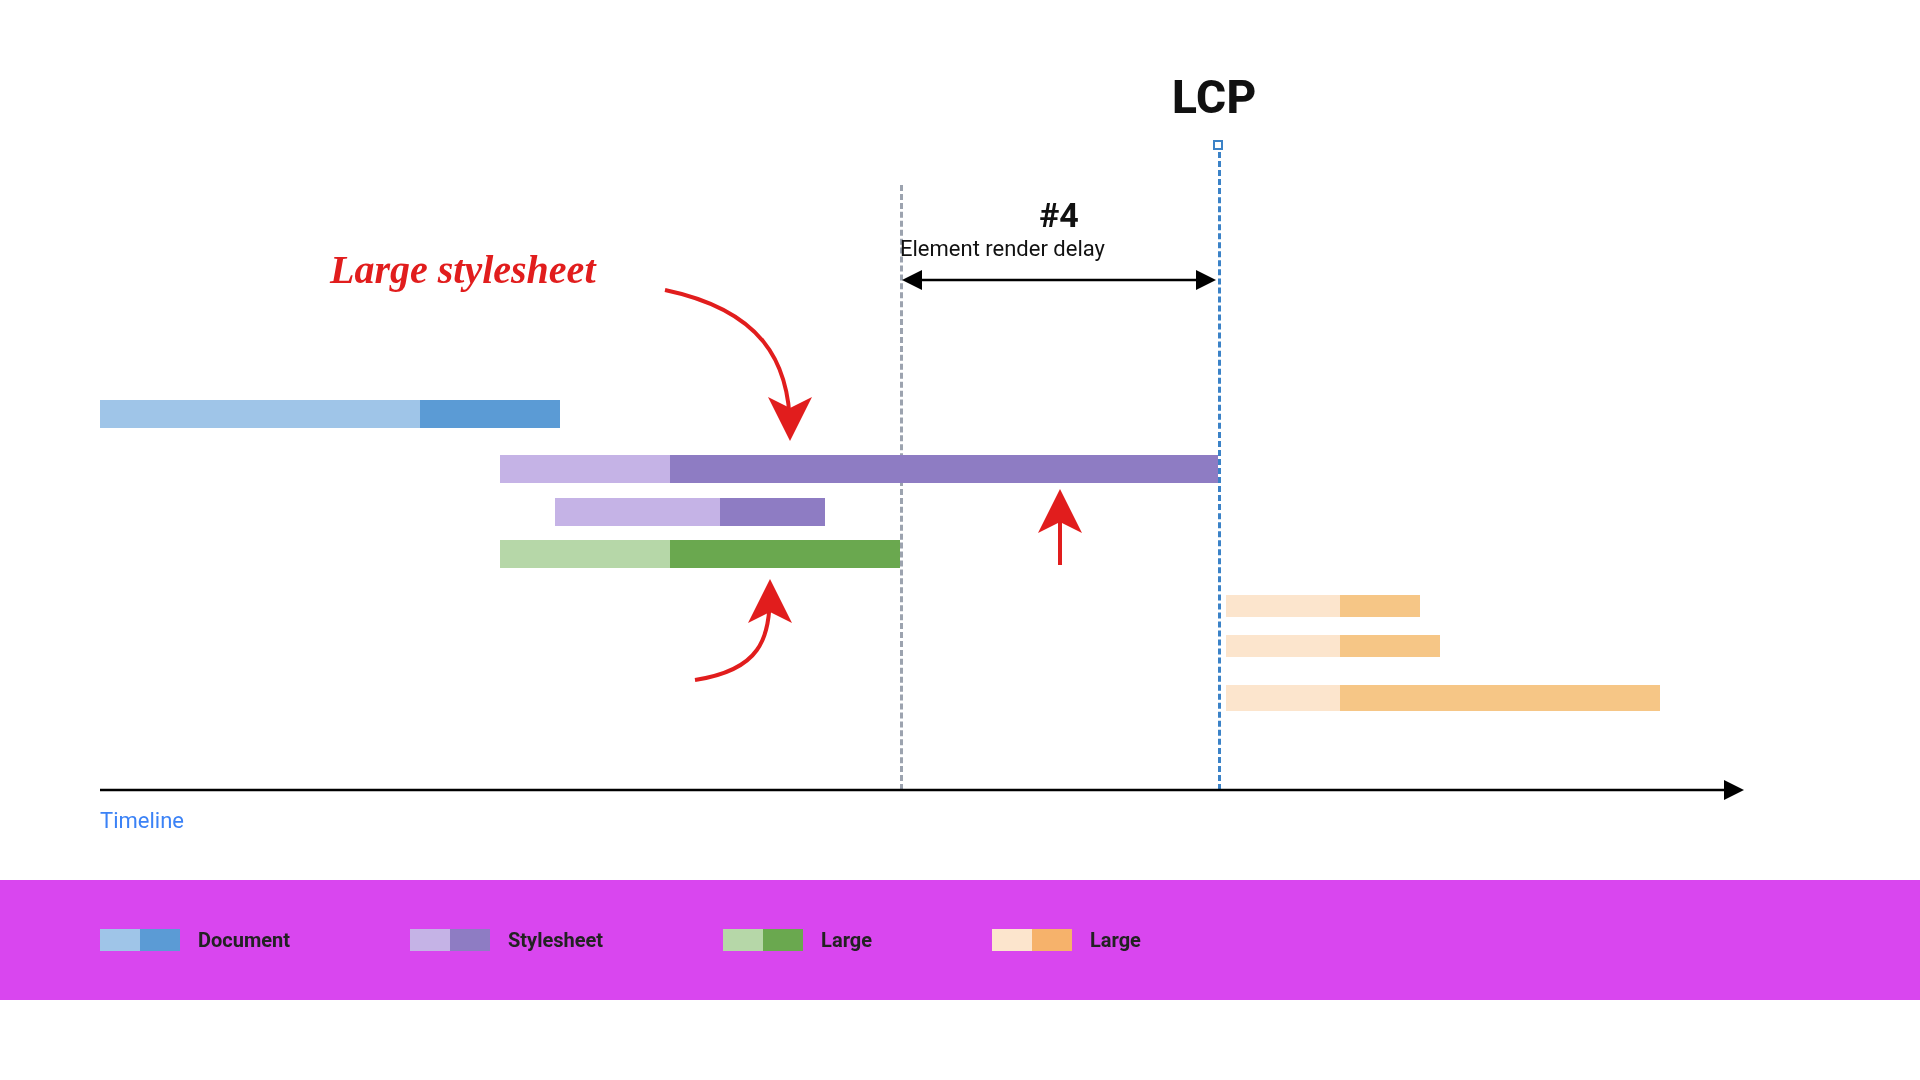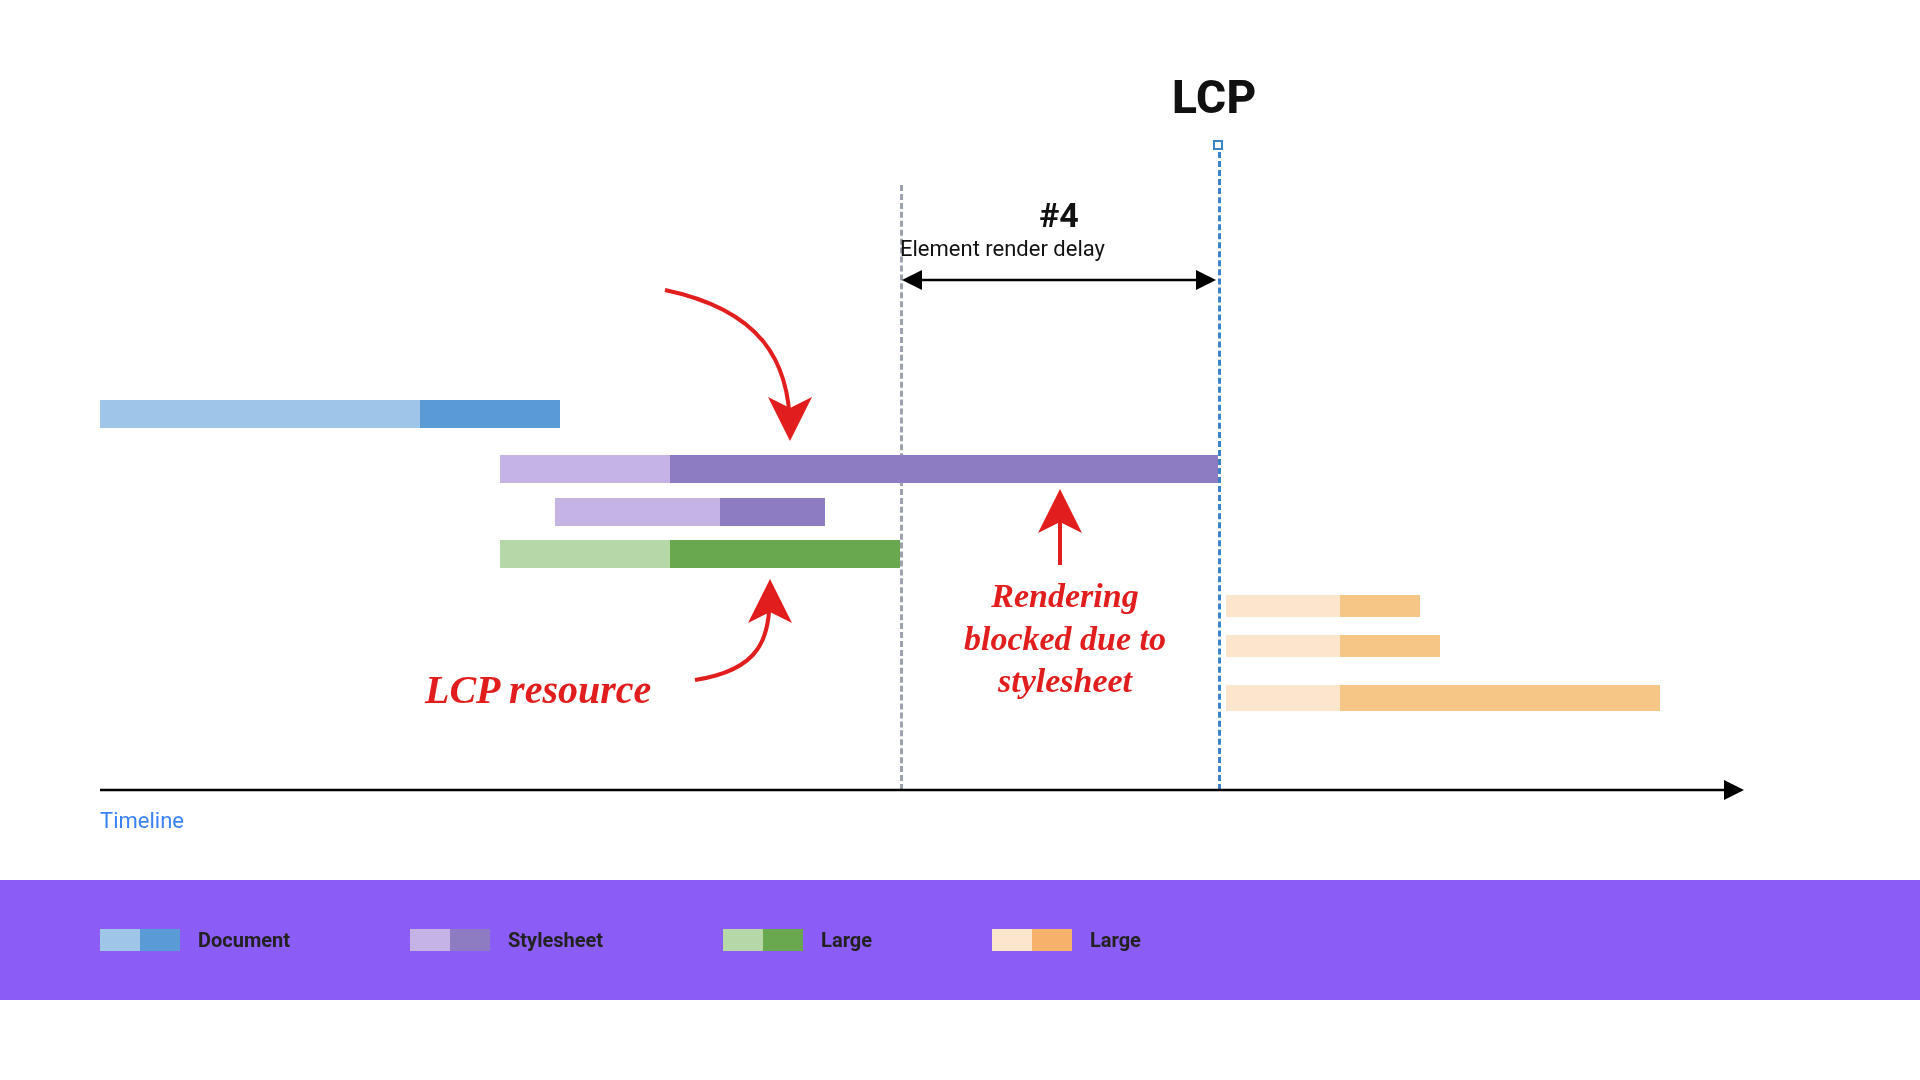--- a/index.html
+++ b/index.html
@@ -64,21 +64,21 @@
     position: absolute;
     font-family: "Bradley Hand", "Comic Sans MS", "Segoe Script", cursive;
     font-weight: 700;
     font-style: italic;
     color: #e11d1d;
     line-height: 1.25;
   }
   .legend {
     position: absolute;
     left: 0; right: 0;
-    background: #8b5cf6;
+    background: #d946ef;
     display: flex;
     align-items: center;
     gap: 120px;
     padding-left: 100px;
   }
   .legend-item {
     display: flex;
     align-items: center;
     gap: 18px;
   }
@@ -142,26 +142,21 @@
   </div>
   <div class="bar" style="left:1226px; top:635px; width:214px; height:22px;">
     <div class="p1" style="width:114px; background:#fce5cd;"></div>
     <div class="p2" style="width:100px; background:#f6c686;"></div>
   </div>
   <div class="bar" style="left:1226px; top:685px; width:434px; height:26px;">
     <div class="p1" style="width:114px; background:#fce5cd;"></div>
     <div class="p2" style="width:320px; background:#f6c686;"></div>
   </div>
 
-  <div class="annot" style="left:425px; top:665px; font-size:40px;">LCP resource</div>
-  <div class="annot" style="left:945px; top:575px; font-size:34px; text-align:center; width:240px;">
-    <span>Rendering</span><br>
-    <span>blocked due to</span><br>
-    <span>stylesheet</span>
-  </div>
+  <div class="annot" style="left:330px; top:245px; font-size:40px;">Large stylesheet</div>
 
   <div class="axis-label" style="left:100px; top:808px;">Timeline</div>
 
   <svg class="overlay" viewBox="0 0 1920 1080">
     <defs>
       <marker id="arrow-black" viewBox="0 0 10 10" refX="8" refY="5" markerWidth="8" markerHeight="8" orient="auto-start-reverse">
         <path d="M 0 0 L 10 5 L 0 10 z" fill="#000"></path>
       </marker>
       <marker id="arrow-red" viewBox="0 0 12 12" refX="9" refY="6" markerWidth="11" markerHeight="11" orient="auto-start-reverse">
         <path d="M 0 0 L 12 6 L 0 12 L 3 6 z" fill="#e11d1d"></path>

